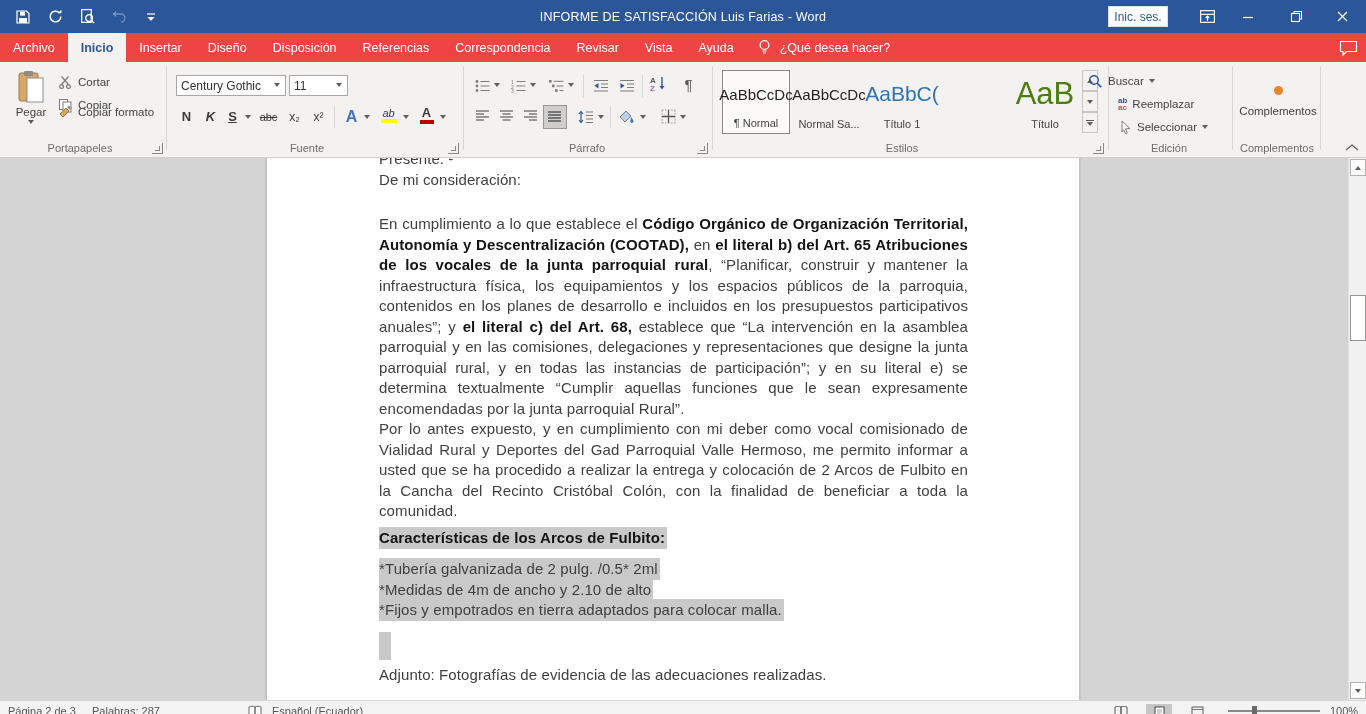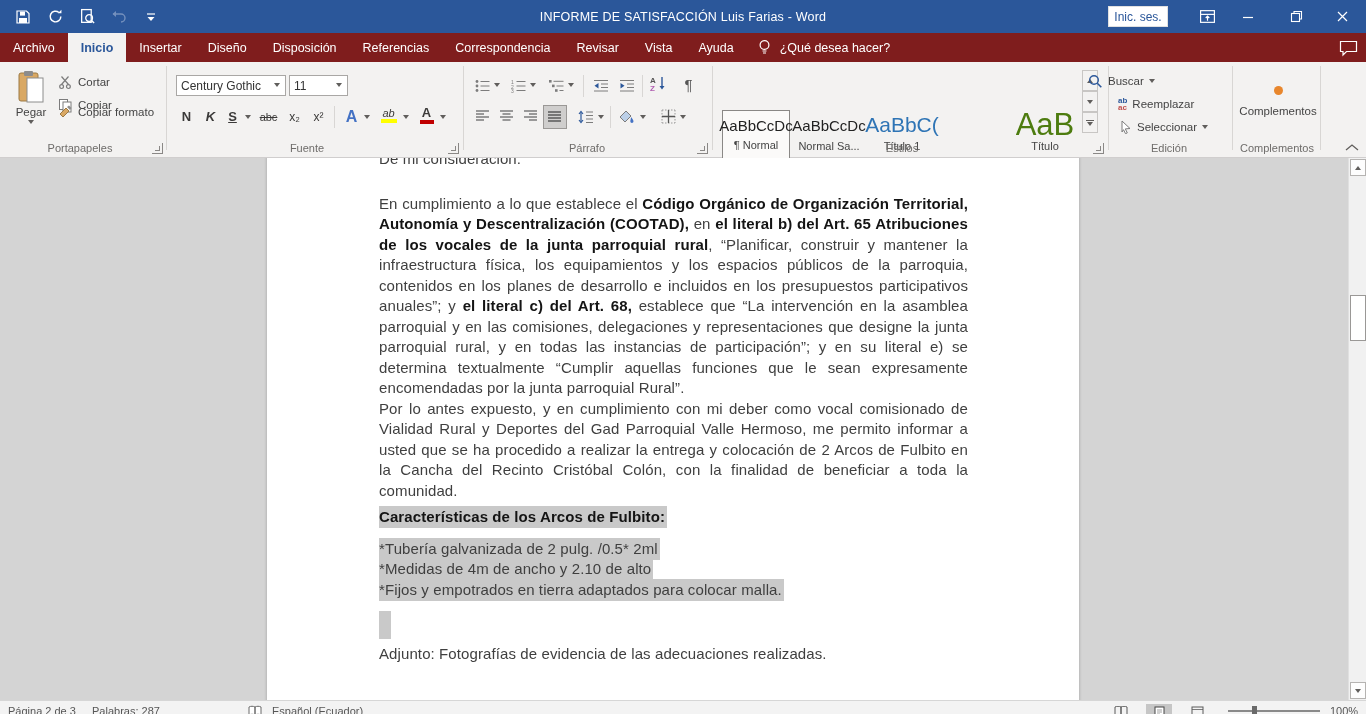--- a/index.html
+++ b/index.html
@@ -9,40 +9,40 @@
   
   .titlebar{position:absolute;left:0;top:0;width:1366px;height:33px;background:#2b579a;color:#fff;}
   .qat{position:absolute;left:14px;top:0;height:33px;display:flex;align-items:center;gap:14px;}
   .qat .icon{width:18px;height:18px;display:inline-flex;align-items:center;justify-content:center;}
   .title-text{position:absolute;left:0;right:0;top:0;height:33px;display:flex;align-items:center;justify-content:center;
               font-size:12.5px;color:#fff;letter-spacing:.2px;}
   .signin{position:absolute;left:1108px;top:6px;width:60px;height:21px;background:#fff;color:#2b579a;
           font-size:12px;display:flex;align-items:center;justify-content:center;border:1px solid #e0e0e0;}
   .win-btn{position:absolute;top:0;width:34px;height:33px;display:flex;align-items:center;justify-content:center;}
   
-  .tabsrow{position:absolute;left:0;top:33px;width:1366px;height:29px;background:#7f1d1d;display:flex;align-items:stretch;}
+  .tabsrow{position:absolute;left:0;top:33px;width:1366px;height:29px;background:#ef4444;display:flex;align-items:stretch;}
   .tab{color:#fff;font-size:12.5px;padding:0 13px;display:flex;align-items:center;}
   .tab.active{background:#f3f2f1;color:#2b579a;font-weight:bold;}
   .tellme{color:#fff;font-size:12.5px;display:flex;align-items:center;gap:8px;padding-left:10px;}
   .comment-glyph{position:absolute;right:8px;top:40px;}
   
   .ribbon{position:absolute;left:0;top:62px;width:1366px;height:96px;background:#f3f2f1;border-bottom:1px solid #d0cece;
           font-size:11.5px;color:#444;}
   .sep{position:absolute;top:4px;height:84px;width:1px;background:#d8d6d4;}
   .grouplabel{position:absolute;top:80px;height:14px;font-size:11px;color:#6e6c6a;text-align:center;}
   .launcher{position:absolute;top:81px;width:11px;height:11px;border:1px solid #8a8886;border-top:none;border-left:none;}
   .launcher:after{content:"";position:absolute;right:2px;bottom:2px;width:4px;height:4px;border-right:1px solid #8a8886;border-bottom:1px solid #8a8886;}
   .smallbtn{position:absolute;display:flex;align-items:center;gap:5px;height:20px;color:#444;}
   .chev{width:7px;height:5px;display:inline-block;position:relative;}
   .chev:after{content:"";position:absolute;left:0;top:0;border-left:3.5px solid transparent;border-right:3.5px solid transparent;border-top:4px solid #605e5c;}
   .combo{position:absolute;height:21px;background:#fff;border:1px solid #a9a7a5;display:flex;align-items:center;
          font-size:12px;color:#333;padding:0 4px;justify-content:space-between;}
   .fmtbtn{position:absolute;width:21px;height:21px;display:flex;align-items:center;justify-content:center;font-size:13px;color:#3b3a39;}
   .fmtbtn.active{background:#cfcecd;border:1px solid #9a9896;}
-  .stylecard{position:absolute;top:8px;width:68px;height:64px;display:flex;flex-direction:column;align-items:center;justify-content:flex-end;padding-bottom:22px;margin-top:40px;}
+  .stylecard{position:absolute;top:8px;width:68px;height:64px;display:flex;flex-direction:column;align-items:center;justify-content:flex-end;padding-bottom:4px;}
   .stylecard .prev{flex:1;display:flex;align-items:center;font-size:15px;color:#222;white-space:nowrap;overflow:hidden;}
   .stylecard .nm{font-size:11px;color:#444;white-space:nowrap;overflow:hidden;max-width:64px;}
   .stylecard.sel{border:1px solid #8a8886;background:#fbfaf9;}
   .c-t1 .prev{color:#2e74b5;}
   .c-t2 .prev{color:#8eaadb;}
   .c-tt .prev{font-size:31px;color:#4d7c0f;}
   .galbtn{position:absolute;left:1082px;width:16px;height:21px;background:#f3f2f1;border:1px solid #c8c6c4;display:flex;align-items:center;justify-content:center;}
   .tri-up{border-left:3.5px solid transparent;border-right:3.5px solid transparent;border-bottom:4px solid #605e5c;}
   .tri-dn{border-left:3.5px solid transparent;border-right:3.5px solid transparent;border-top:4px solid #605e5c;}
   
@@ -406,20 +406,21 @@
     <span style="position:absolute;left:1344px;top:80px">
       <svg width="16" height="12" viewBox="0 0 16 12">
           <path d="M2 8l6-5 6 5" fill="none" stroke="#605e5c" stroke-width="1.3"></path>
         </svg>
     </span>
   </div>
 
   <div class="docarea">
     <div class="page"></div>
     <div class="textlayer">
+        <div class="doc-p"><span>Presente. -</span></div>
         <div class="doc-p"><span>De mi consideración:</span></div>
         <div class="doc-p jst mt14"><span>En cumplimiento a lo que establece el </span><span class="b">Código Orgánico de Organización Territorial, Autonomía y Descentralización (COOTAD),</span><span> en </span><span class="b">el literal b) del Art. 65 Atribuciones de los vocales de la junta parroquial rural</span><span>, “Planificar, construir y mantener la infraestructura física, los equipamientos y los espacios públicos de la parroquia, contenidos en los planes de desarrollo e incluidos en los presupuestos participativos anuales”; y </span><span class="b">el literal c) del Art. 68,</span><span> establece que “La intervención en la asamblea parroquial y en las comisiones, delegaciones y representaciones que designe la junta parroquial rural, y en todas las instancias de participación”; y en su literal e) se determina textualmente “Cumplir aquellas funciones que le sean expresamente encomendadas por la junta parroquial Rural”.</span></div>
         <div class="doc-p jst"><span>Por lo antes expuesto, y en cumplimiento con mi deber como vocal comisionado de Vialidad Rural y Deportes del Gad Parroquial Valle Hermoso, me permito informar a usted que se ha procedido a realizar la entrega y colocación de 2 Arcos de Fulbito en la Cancha del Recinto Cristóbal Colón, con la finalidad de beneficiar a toda la comunidad.</span></div>
         <div class="doc-p selp mt6"><span class="b">Características de los Arcos de Fulbito:</span></div>
         <div class="doc-p selp mt11"><span>*Tubería galvanizada de 2 pulg. /0.5* 2ml</span></div>
         <div class="doc-p selp mt10"><span>*Medidas de 4m de ancho y 2.10 de alto</span></div>
         <div class="doc-p selp mt10"><span>*Fijos y empotrados en tierra adaptados para colocar malla.</span></div>
         <div class="doc-p sel-empty mt11"></div>
         <div class="doc-p mt5"><span>Adjunto: Fotografías de evidencia de las adecuaciones realizadas.</span></div>
       </div>

